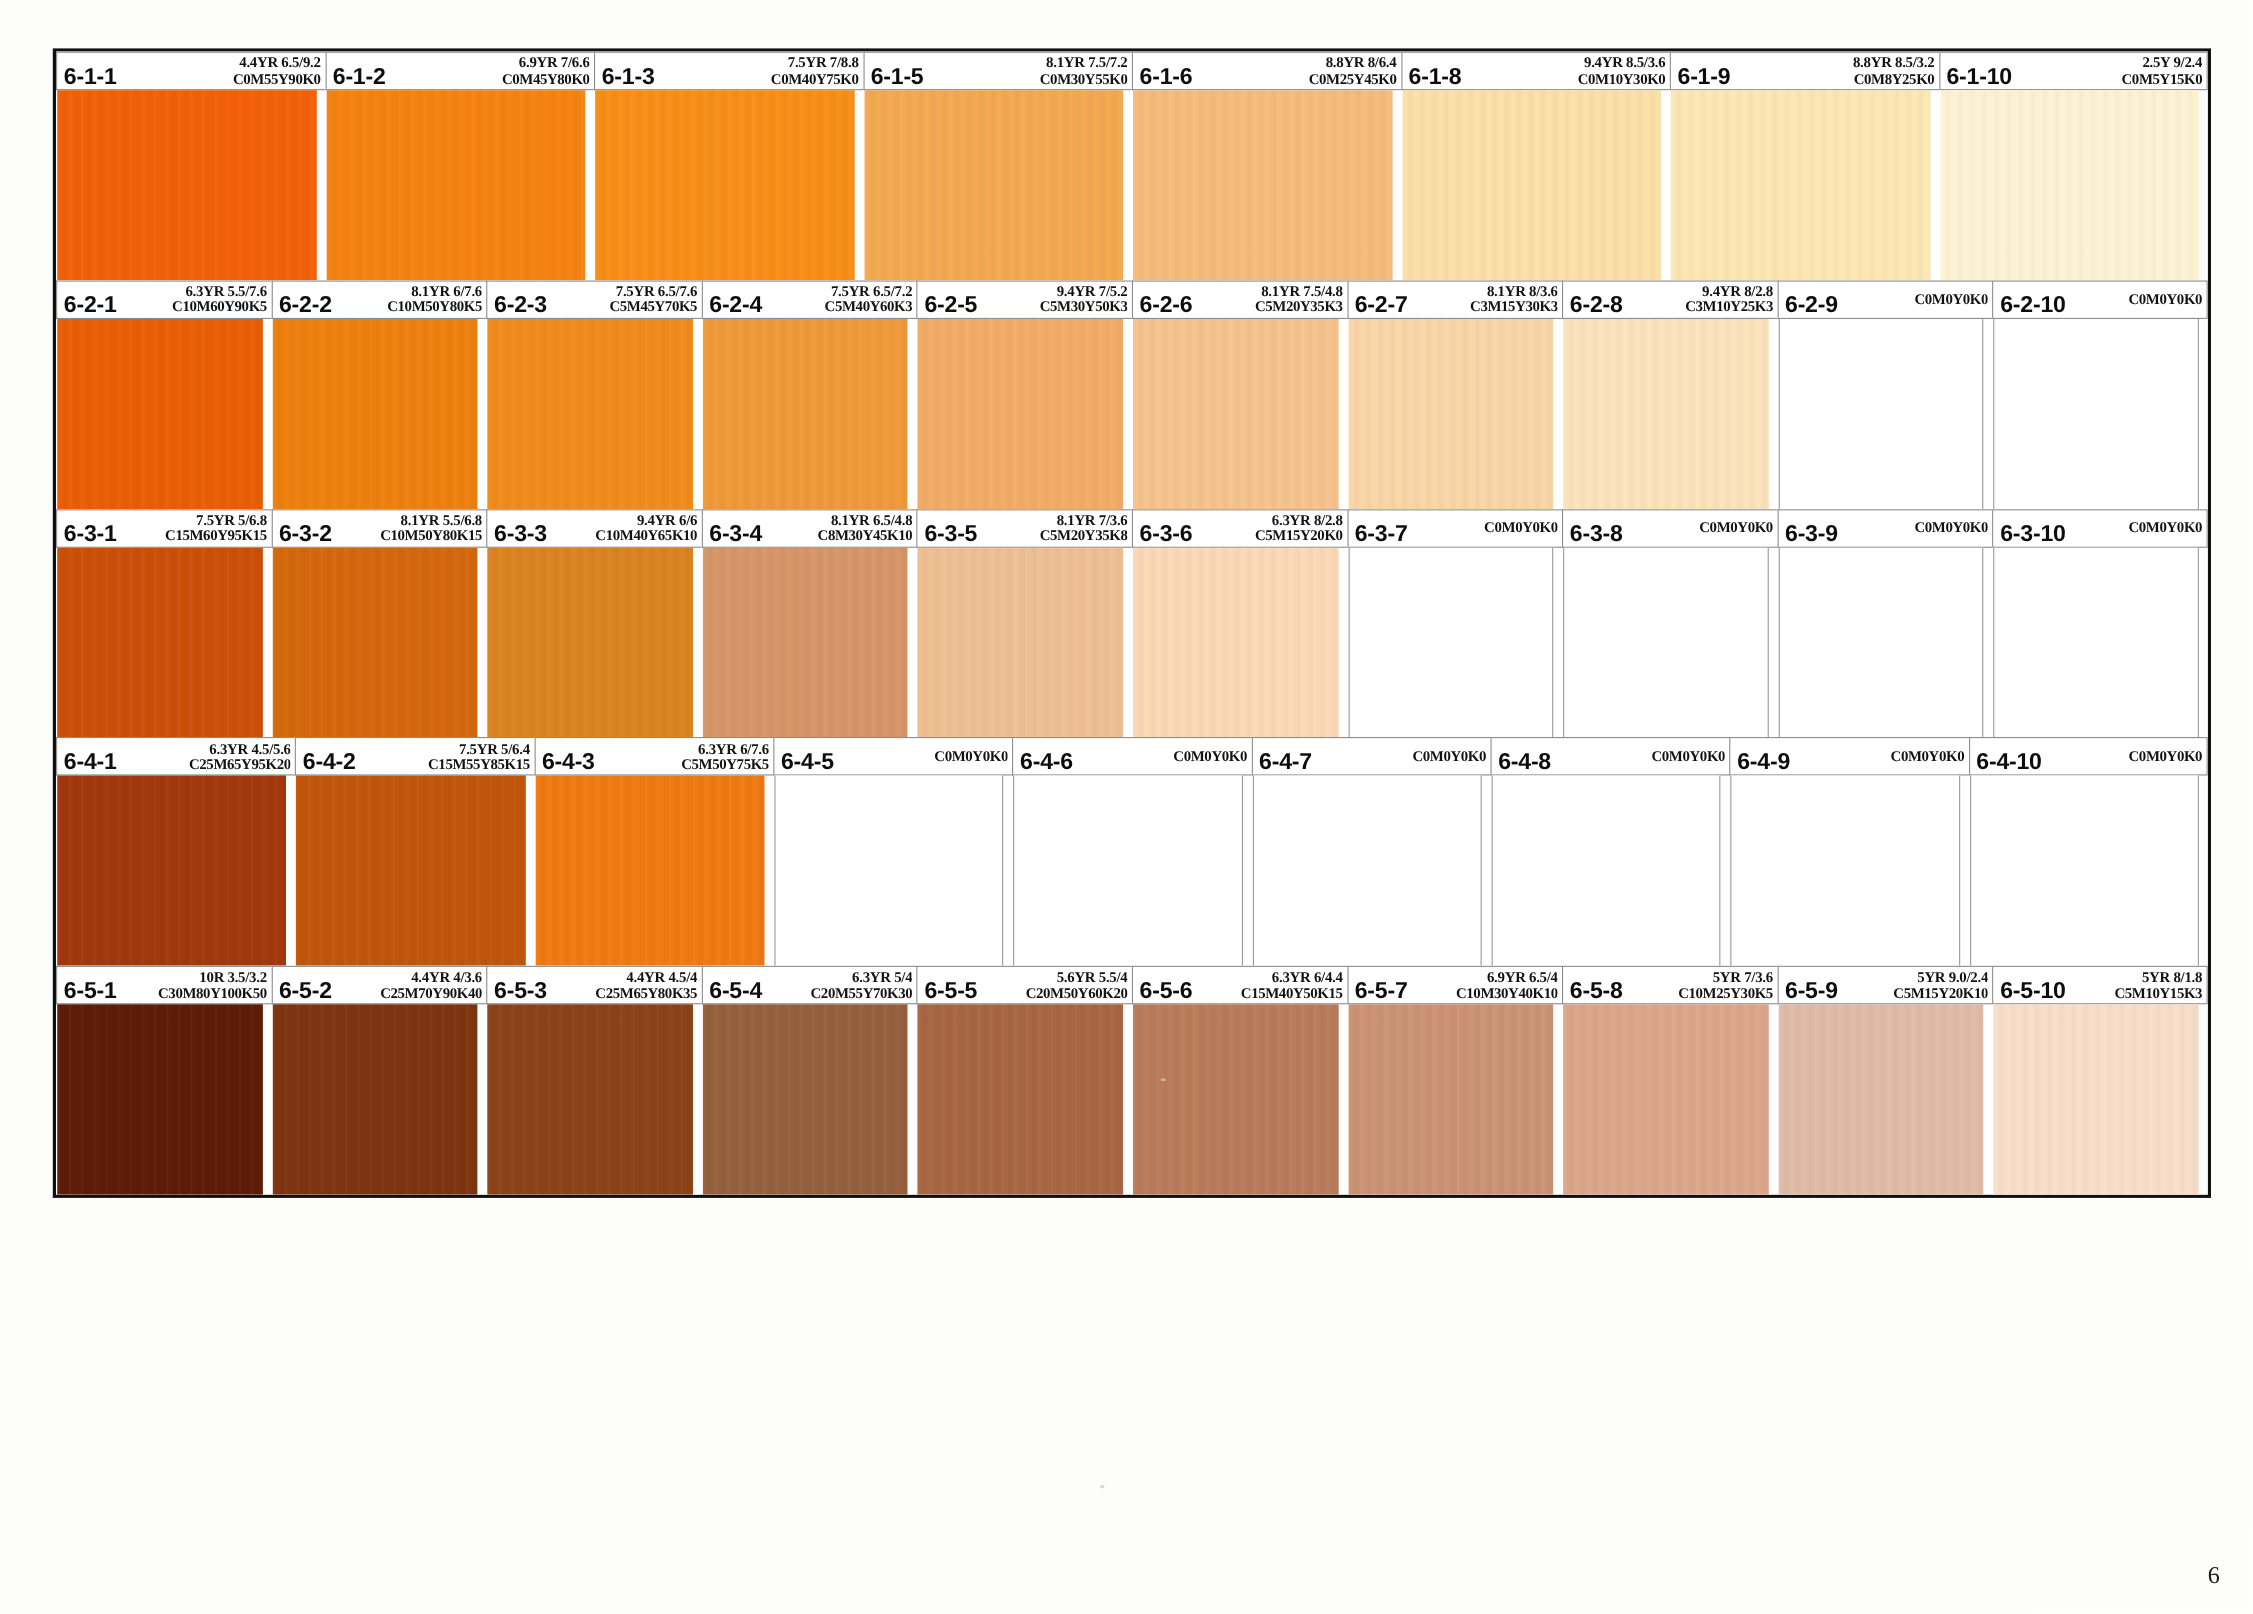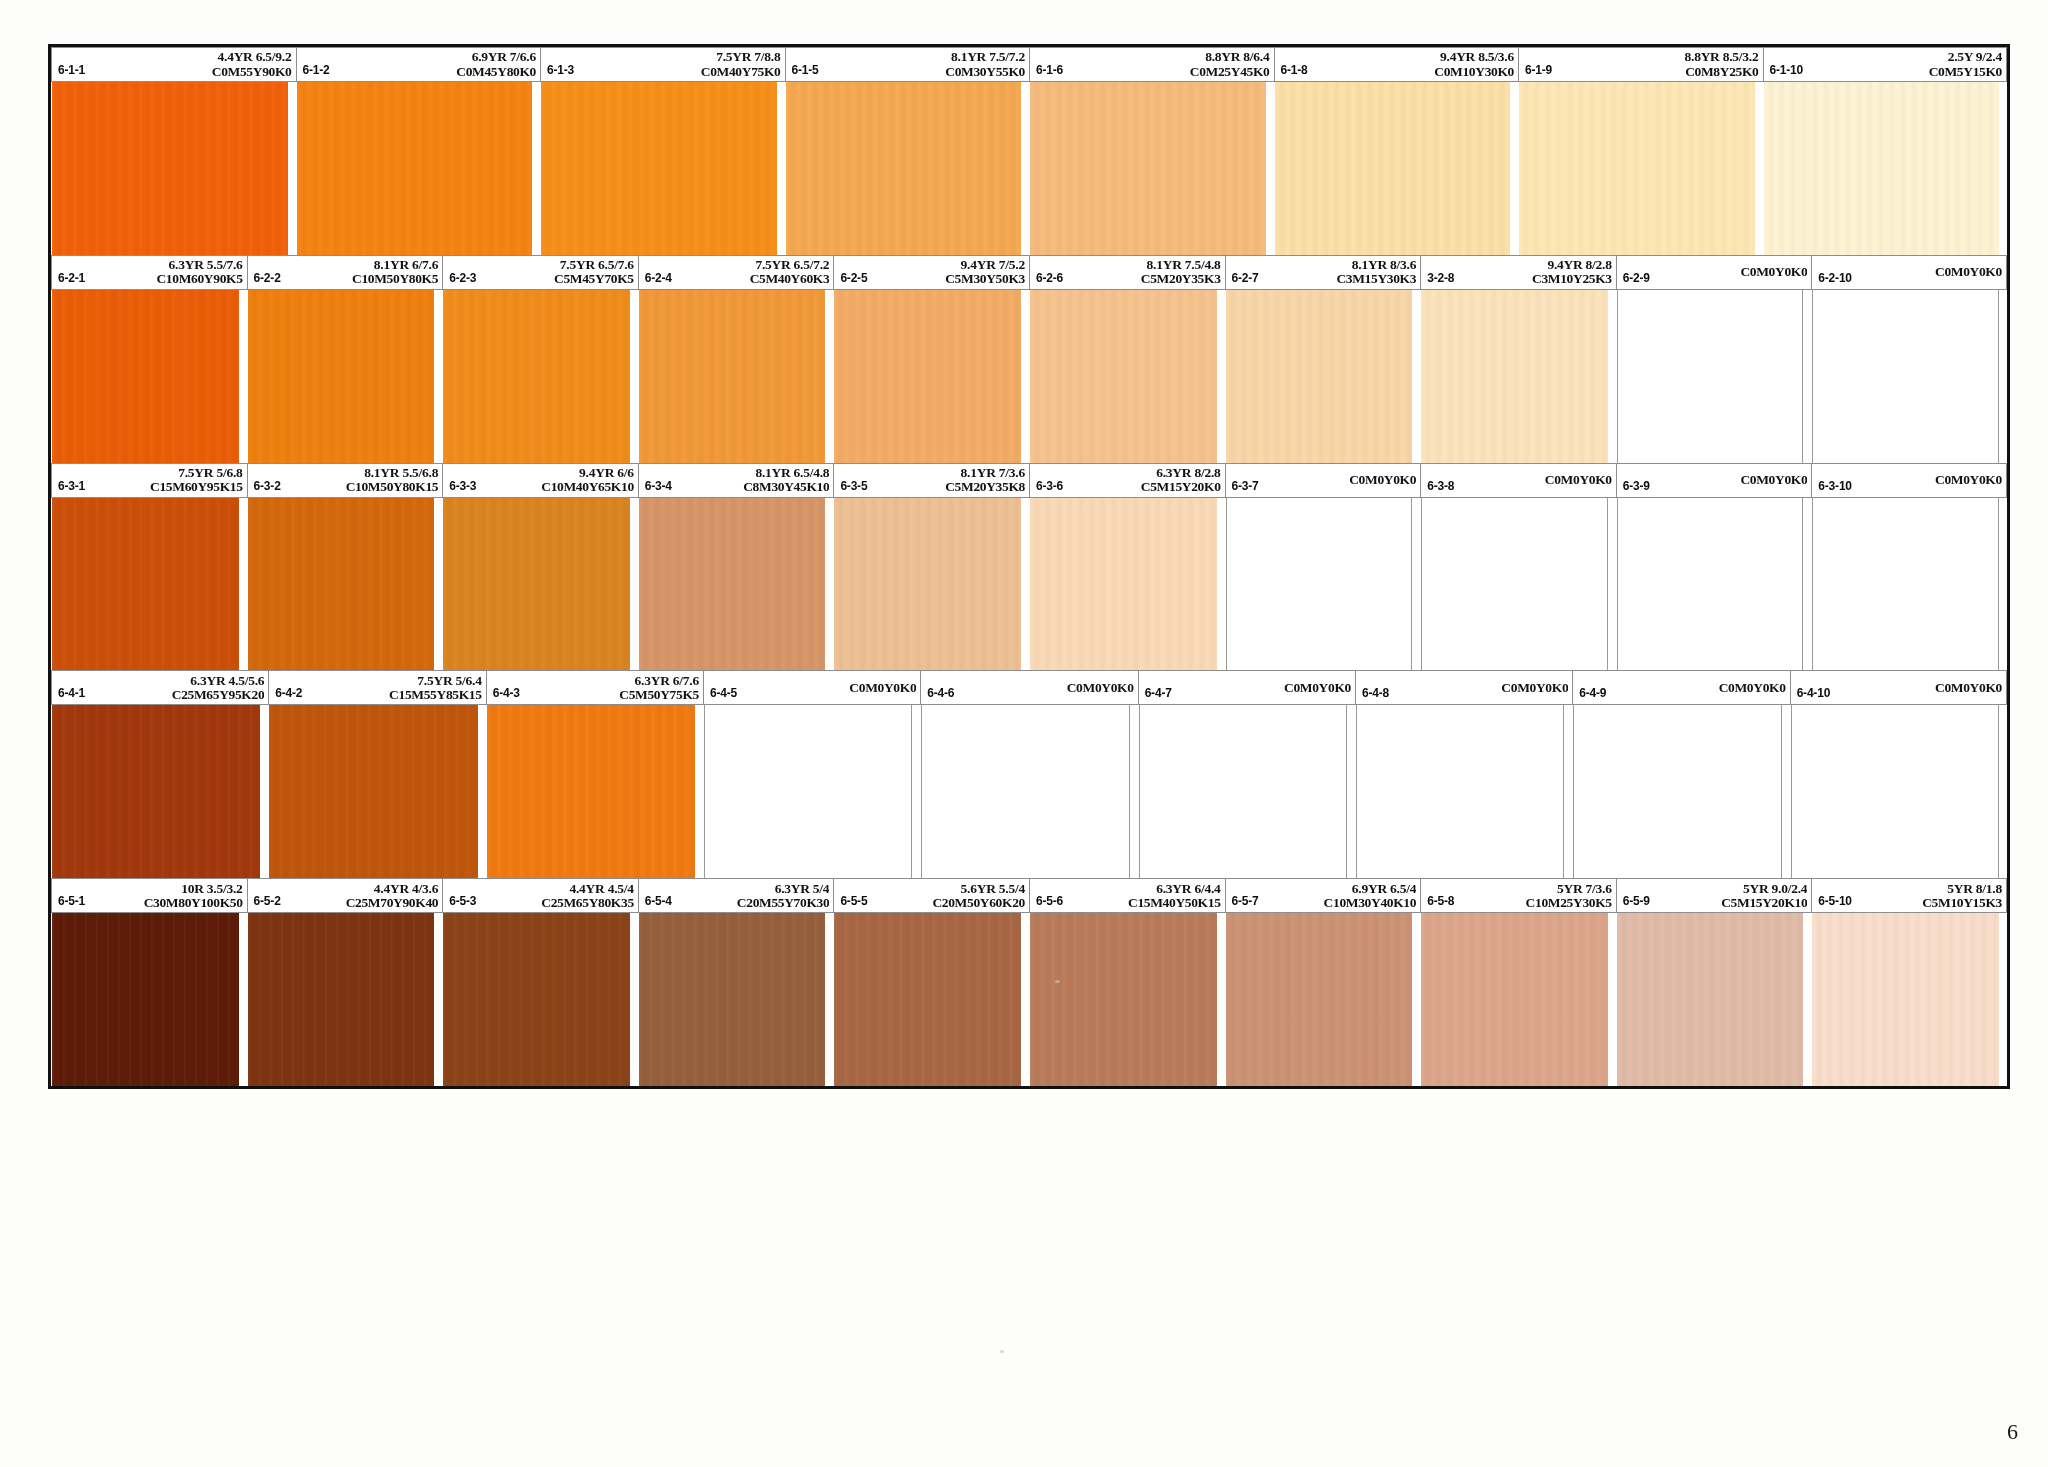--- a/index.html
+++ b/index.html
@@ -77,21 +77,21 @@
     align-items: center;
     padding: 0 4px 0 6px;
     background: #ffffff;
     overflow: hidden;
   }
   .cell:last-child .cell-head { border-right: 1px solid #8d8d8d; }
 
   .code {
     font-family: "Liberation Sans", sans-serif;
     font-weight: bold;
-    font-size: 12px;
+    font-size: 21px;
     color: #0d0d0d;
     white-space: nowrap;
     letter-spacing: -0.2px;
     flex: 0 0 auto;
     margin-top: 11px;
   }
 
   .spec {
     flex: 1 1 auto;
     text-align: right;
@@ -360,21 +360,21 @@
                 <span class="munsell">8.1YR 8/3.6</span>
                 <span class="cmyk">C3M15Y30K3</span>
               </span>
             </div>
             <div class="swatch-wrap">
               <div class="swatch filled" style="background: rgb(249, 214, 168);"></div>
             </div>
           </div>
           <div class="cell">
             <div class="cell-head">
-              <span class="code">3-2-8</span>
+              <span class="code">6-2-8</span>
               <span class="spec">
                 <span class="munsell">9.4YR 8/2.8</span>
                 <span class="cmyk">C3M10Y25K3</span>
               </span>
             </div>
             <div class="swatch-wrap">
               <div class="swatch filled" style="background: rgb(251, 227, 188);"></div>
             </div>
           </div>
           <div class="cell">

